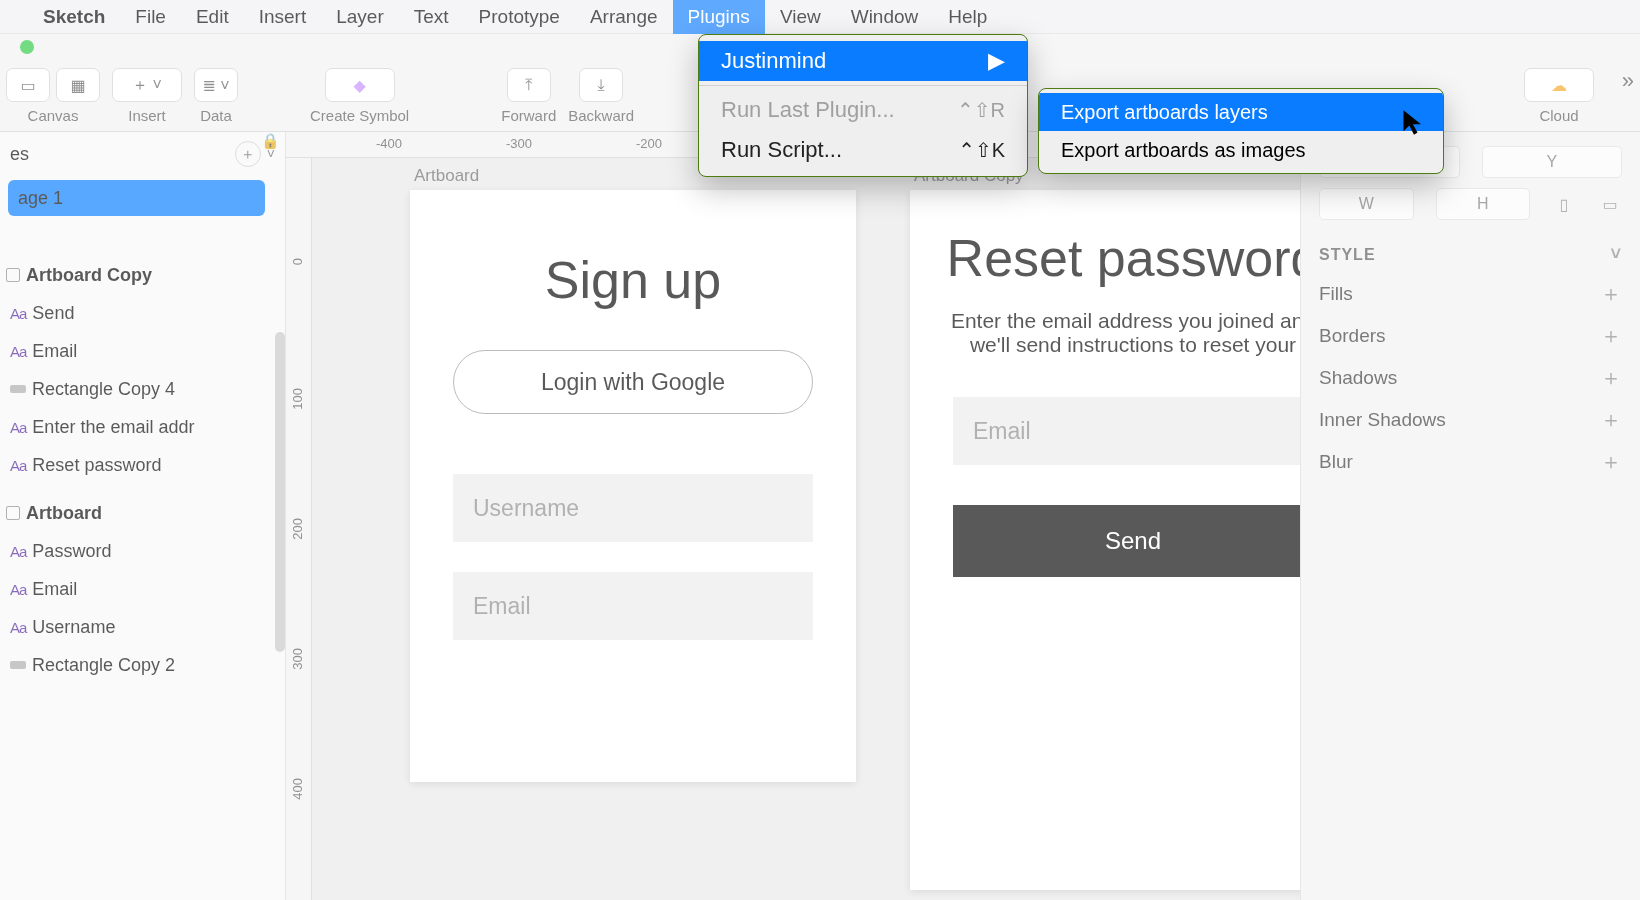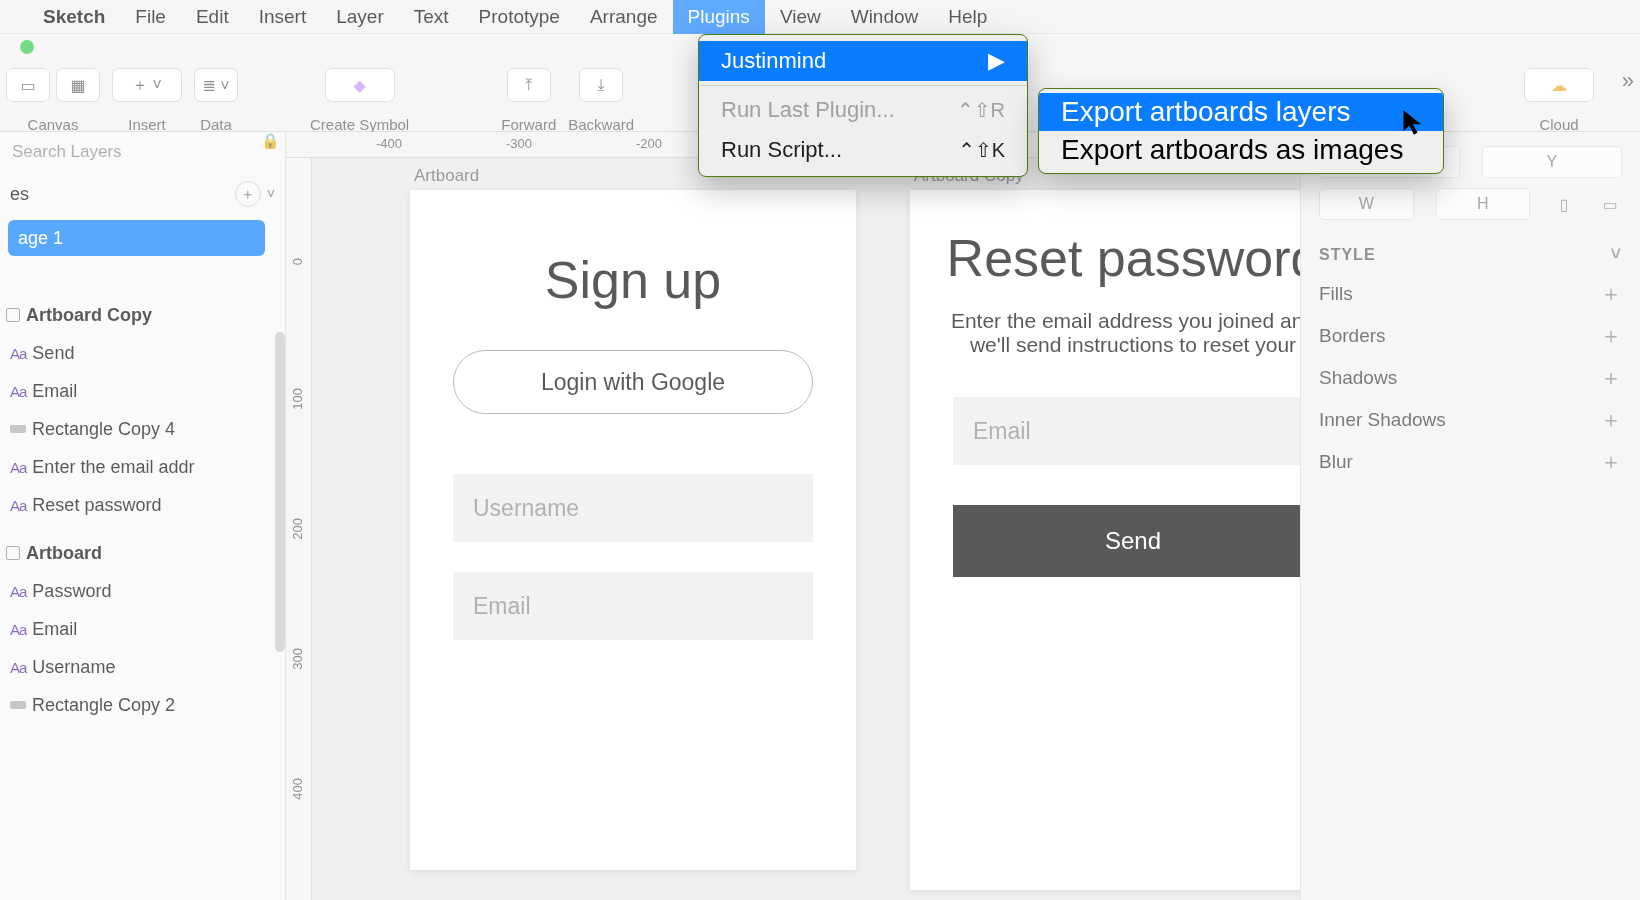--- a/index.html
+++ b/index.html
@@ -15,30 +15,30 @@
 .titlebar { height:26px; display:flex; align-items:center; padding-left:20px; background:#f3f2f3; position:relative;}
 .traffic-dot { width:14px; height:14px; border-radius:7px; background:#29c940; margin-right:10px;}
 .title-text { position:absolute; left:50%; transform:translateX(-50%); font-size:17px; color:#3b3b3b; }
 
 
 .toolbar { height:72px; background:#f3f2f3; border-bottom:1px solid #cfcfcf; display:flex; align-items:flex-start; padding-top:8px; gap:0; position:relative; }
 .tool-group { display:flex; flex-direction:column; align-items:center; margin:0 6px; }
 .tool-btn-row { display:flex; gap:6px; }
 .tool-btn { height:34px; min-width:44px; border:1px solid #d0d0d0; border-radius:7px; background:#fff; display:flex; align-items:center; justify-content:center; font-size:16px; color:#555; }
 .tool-btn.wide { min-width:70px; }
-.tool-label { font-size:15px; color:#555; margin-top:14px; }
+.tool-label { font-size:15px; color:#555; margin-top:5px; }
 
 
 .main { display:flex; position:absolute; top:132px; left:0; right:0; bottom:0; }
 .left-panel { width:286px; background:#f7f7f7; border-right:1px solid #d9d9d9; display:flex; flex-direction:column; position:relative; }
 .search { height:40px; padding:0 12px; font-size:17px; color:#888; display:flex; align-items:center;}
 .page-header { height:44px; display:flex; align-items:center; padding:0 10px; font-size:18px; }
 .page-header .plus-btn { margin-left:auto; width:26px; height:26px; border:1px solid #ccc; border-radius:13px; display:flex; align-items:center; justify-content:center; font-size:15px; color:#666; }
 .page-header .chev { margin-left:6px; font-size:14px; color:#666; }
-.page-item { height:36px; border-radius:6px; background:#007aff; color:#ffffff; margin:4px 20px 10px 8px; padding:0 10px; display:flex; align-items:center; font-size:18px; }
+.page-item { height:36px; border-radius:6px; background:#007aff; color:#000000; margin:4px 20px 10px 8px; padding:0 10px; display:flex; align-items:center; font-size:18px; }
 .layer-scroll { flex:1; overflow:hidden; margin-top:30px; }
 .layer-hdr { display:flex; align-items:center; height:38px; padding-left:6px; font-weight:600; font-size:18px; gap:6px; }
 .layer-hdr .ab-icon{ width:14px;height:14px;border:1px solid #888;border-radius:2px; }
 .layer-item { display:flex; align-items:center; height:38px; padding-left:10px; font-size:18px; gap:6px; }
 .layer-item .aa { font-size:15px; color:#4c1d95; letter-spacing:-1px; }
 .layer-item .rect-icon{width:16px;height:8px;background:#aaa;border-radius:2px;}
 .lock-col{ position:absolute; right:6px; top:0; width:18px; text-align:center; color:#888; font-size:15px; }
 .left-vscroll{position:absolute;right:0;top:200px;width:10px;height:320px;background:#c7c7c7;border-radius:5px;}
 
 .right-panel { width:340px; background:#f3f2f3; border-left:1px solid #d9d9d9; padding:14px 18px; display:flex; flex-direction:column; gap:0; }
@@ -50,42 +50,42 @@
 .inspector-row{display:flex;align-items:center;justify-content:space-between;height:42px;font-size:19px;color:#333;}
 .inspector-row .plus{color:#888;font-size:22px;}
 
 .canvas { flex:1; background:#e9e9e9; position:relative; overflow:hidden;padding-left:48px; }
 .ruler-h{position:absolute;top:0;left:0;right:0;height:26px;background:#f3f2f3;border-bottom:1px solid #d0d0d0;display:flex;font-size:13px;color:#555;}
 .ruler-h .tick{position:absolute;top:4px;}
 .ruler-v{position:absolute;top:26px;left:0;bottom:0;width:26px;background:#f3f2f3;border-right:1px solid #d0d0d0;}
 .ruler-v .vtick{position:absolute;left:4px;font-size:13px;color:#555;writing-mode:vertical-rl;transform:rotate(180deg);}
 .art-label{position:absolute;font-size:17px;color:#666;}
 .artboard{position:absolute;background:#fff;box-shadow:0 2px 8px rgba(0,0,0,.15);}
-.ab1{left:124px;top:58px;width:446px;height:680px;}
+.ab1{left:124px;top:58px;width:446px;height:592px;}
 .ab2{left:624px;top:58px;width:446px;height:700px;}
 .signup-title{font-size:52px;text-align:center;margin-top:60px;}
 .login-g{margin:40px auto 0;width:360px;height:64px;border:1px solid #999;border-radius:32px;display:flex;align-items:center;justify-content:center;font-size:23px;}
 .field{margin:30px auto 0;width:360px;height:68px;background:#ececec;padding:0 20px;display:flex;align-items:center;font-size:23px;color:#888;}
 .reset-title{font-size:52px;text-align:center;margin-top:40px;line-height:1.1;}
 .reset-desc{font-size:21px;text-align:center;margin:22px 30px 0;}
 .send-btn{margin:40px auto 0;width:360px;height:72px;background:#000;color:#fff;display:flex;align-items:center;justify-content:center;font-size:24px;}
 
 
 .dim-overlay{position:absolute;inset:0;background:rgba(255,255,255,.35);pointer-events:none;}
 
 
 .dropdown{position:absolute;background:#efefef;border:1px solid #4d7c0f;border-radius:8px;box-shadow:0 12px 30px rgba(0,0,0,.25);z-index:50;overflow:hidden;}
 .dropdown1{left:698px; top:34px; width:330px; padding:6px 0;}
 .dd-item{height:40px;display:flex;align-items:center;padding:0 22px;font-size:22px;color:#222;justify-content:space-between;}
 .dd-item.highlight{background:#0a7cff;color:#fff;}
 .dd-item.disabled{color:#a0a0a0;}
 .dd-sep{height:1px;background:#d0d0d0;margin:4px 0;}
 .kb{font-size:20px;}
 .dropdown2{left:1038px; top:88px; width:406px; padding:4px 0;}
-.dd2-item{height:38px;display:flex;align-items:center;padding:0 22px;font-size:28px;}
+.dd2-item{height:38px;display:flex;align-items:center;padding:0 22px;font-size:20px;}
 .dd2-item.highlight{background:#0a7cff;color:#fff;}
 
 .cursor{position:absolute;left:1400px;top:108px;z-index:100;pointer-events:none;}
 .cursor svg{width:28px;height:28px;}
 
 .tool-spacer{flex:1;}
 .chevrons{position:absolute;right:6px;top:8px;font-size:22px;color:#555;}
 
 </style>
 </head>
@@ -150,21 +150,20 @@
       </div>
     <div class="tool-label">Cloud</div>
   </div>
   <div class="chevrons">»</div>
 </div>
 
 <div class="main">
 
   <div class="left-panel">
     <div class="lock-col">🔒</div>
-    <div class="search">Search Layers</div>
     <div class="page-header">
       <span>es</span>
       <div class="plus-btn">＋</div>
       <div class="chev">˅</div>
     </div>
     <div class="page-item">age 1</div>
 
     <div class="layer-scroll">
       <div class="layer-hdr">
           <span class="ab-icon"></span>

